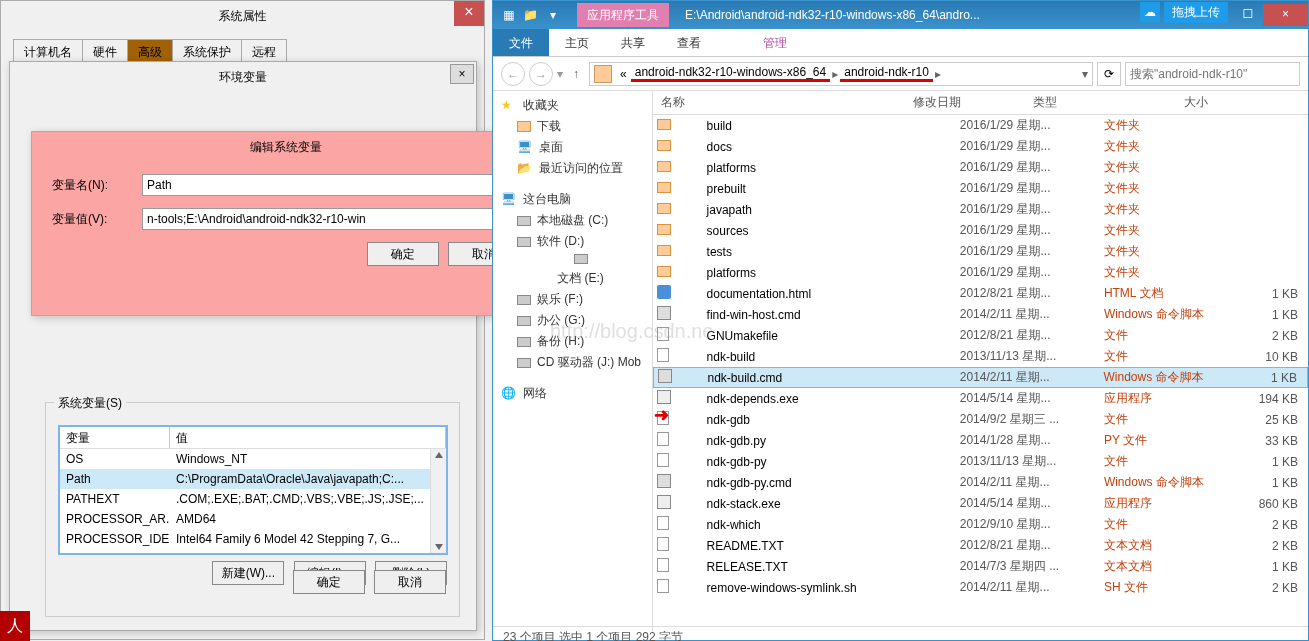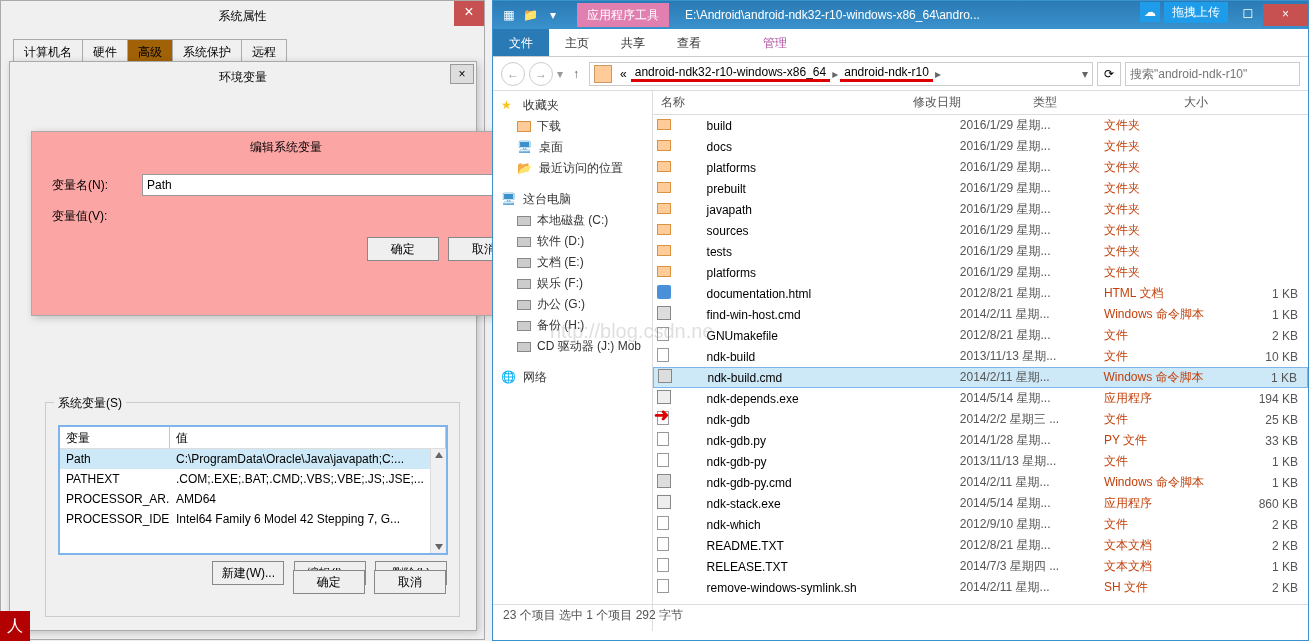--- a/index.html
+++ b/index.html
@@ -99,21 +99,21 @@
     .fr-date { width: 120px; color: #555; }
     .fr-type { width: 115px; color: #c2410c; }
     .fr-size { width: 70px; text-align: right; color: #555; padding-right: 10px; }
     .ic-foldersmall { display: inline-block; width: 14px; height: 11px; background: #fc9; border: 1px solid #da9340; }
     .ic-file { display: inline-block; width: 12px; height: 14px; background: #fff; border: 1px solid #999; }
     .ic-html { display: inline-block; width: 14px; height: 14px; background: #4a90d9; border-radius: 2px; }
     .ic-cmd { display: inline-block; width: 14px; height: 14px; background: #ddd; border: 1px solid #888; }
     .ic-exe { display: inline-block; width: 14px; height: 14px; background: #eee; border: 1px solid #888; }
     .red-arrow { position: absolute; left: 654px; top: 404px; color: #d00; font-size: 18px; font-weight: bold; }
     
-    .statusbar { position: absolute; bottom: 0; left: 0; right: 0; height: 36px; padding: 2px 10px; color: #555; border-top: 1px solid #ddd; margin-top: 36px; }
+    .statusbar { position: absolute; bottom: 0; left: 0; right: 0; height: 14px; padding: 2px 10px; color: #555; border-top: 1px solid #ddd; margin-top: 36px; }
     
     .watermark { position: absolute; left: 550px; top: 320px; color: rgba(150,150,150,0.3); font-size: 20px; pointer-events: none; }
     .adobe { position: absolute; left: 0; bottom: 0; width: 30px; height: 30px; background: #b30000; color: #fff; text-align: center; line-height: 30px; font-size: 16px; }
   </style>
 </head>
 <body>
 
 <div class="sysprops">
   <div class="sysprops-title">
     <span>系统属性</span>
@@ -134,20 +134,24 @@
     </div>
 
     <div class="sysvargroup">
       <span class="sysvargroup-title">系统变量(S)</span>
       <div class="varlist">
         <div class="varlist-header">
           <div class="col-var">变量</div>
           <div class="col-val">值</div>
         </div>
         <div id="varlist-rows">
+            <div class="varlist-row">
+              <div class="col-var">OS</div>
+              <div class="col-val">Windows_NT</div>
+            </div>
             <div class="varlist-row selected">
               <div class="col-var">Path</div>
               <div class="col-val">C:\ProgramData\Oracle\Java\javapath;C:...</div>
             </div>
             <div class="varlist-row">
               <div class="col-var">PATHEXT</div>
               <div class="col-val">.COM;.EXE;.BAT;.CMD;.VBS;.VBE;.JS;.JSE;...</div>
             </div>
             <div class="varlist-row">
               <div class="col-var">PROCESSOR_AR...</div>
@@ -176,20 +180,21 @@
     <div class="editdialog-title">
       <span>编辑系统变量</span>
       <div class="editdialog-close">×</div>
     </div>
     <div class="editrow">
       <label>变量名(N):</label>
       <input type="text" value="Path" style="">
     </div>
     <div class="editrow">
       <label>变量值(V):</label>
+      <input type="text" class="underline-red" value="n-tools;E:\Android\android-ndk32-r10-win" style="">
     </div>
     <div class="editbuttons">
       <button class="btn">确定</button>
       <button class="btn">取消</button>
     </div>
   </div>
 </div>
 
 <div class="explorer">
   <div class="extitlebar">
@@ -264,21 +269,21 @@
           </div>
         <div id="drives">
             <div class="sb-item" style="padding-left: 24px;">
               <span class="sb-icon ic-drive"></span>
               <span>本地磁盘 (C:)</span>
             </div>
             <div class="sb-item" style="padding-left: 24px;">
               <span class="sb-icon ic-drive"></span>
               <span>软件 (D:)</span>
             </div>
-            <div class="sb-item" style="padding-left: 24px;">
+            <div class="sb-item" style="padding-left: 24px; flex-direction: column;">
               <span class="sb-icon ic-drive"></span>
               <span>文档 (E:)</span>
             </div>
             <div class="sb-item" style="padding-left: 24px;">
               <span class="sb-icon ic-drive"></span>
               <span>娱乐 (F:)</span>
             </div>
             <div class="sb-item" style="padding-left: 24px;">
               <span class="sb-icon ic-drive"></span>
               <span>办公 (G:)</span>
@@ -402,21 +407,21 @@
           <div class="filerow">
             <div class="fr-icon"><span class="ic-exe"></span></div>
             <div class="fr-name">ndk-depends.exe</div>
             <div class="fr-date">2014/5/14 星期...</div>
             <div class="fr-type">应用程序</div>
             <div class="fr-size">194 KB</div>
           </div>
           <div class="filerow">
             <div class="fr-icon"><span class="ic-file"></span></div>
             <div class="fr-name">ndk-gdb</div>
-            <div class="fr-date">2014/2/2 星期三 ...</div>
+            <div class="fr-date">2014/9/2 星期三 ...</div>
             <div class="fr-type">文件</div>
             <div class="fr-size">25 KB</div>
           </div>
           <div class="filerow">
             <div class="fr-icon"><span class="ic-file"></span></div>
             <div class="fr-name">ndk-gdb.py</div>
             <div class="fr-date">2014/1/28 星期...</div>
             <div class="fr-type">PY 文件</div>
             <div class="fr-size">33 KB</div>
           </div>

